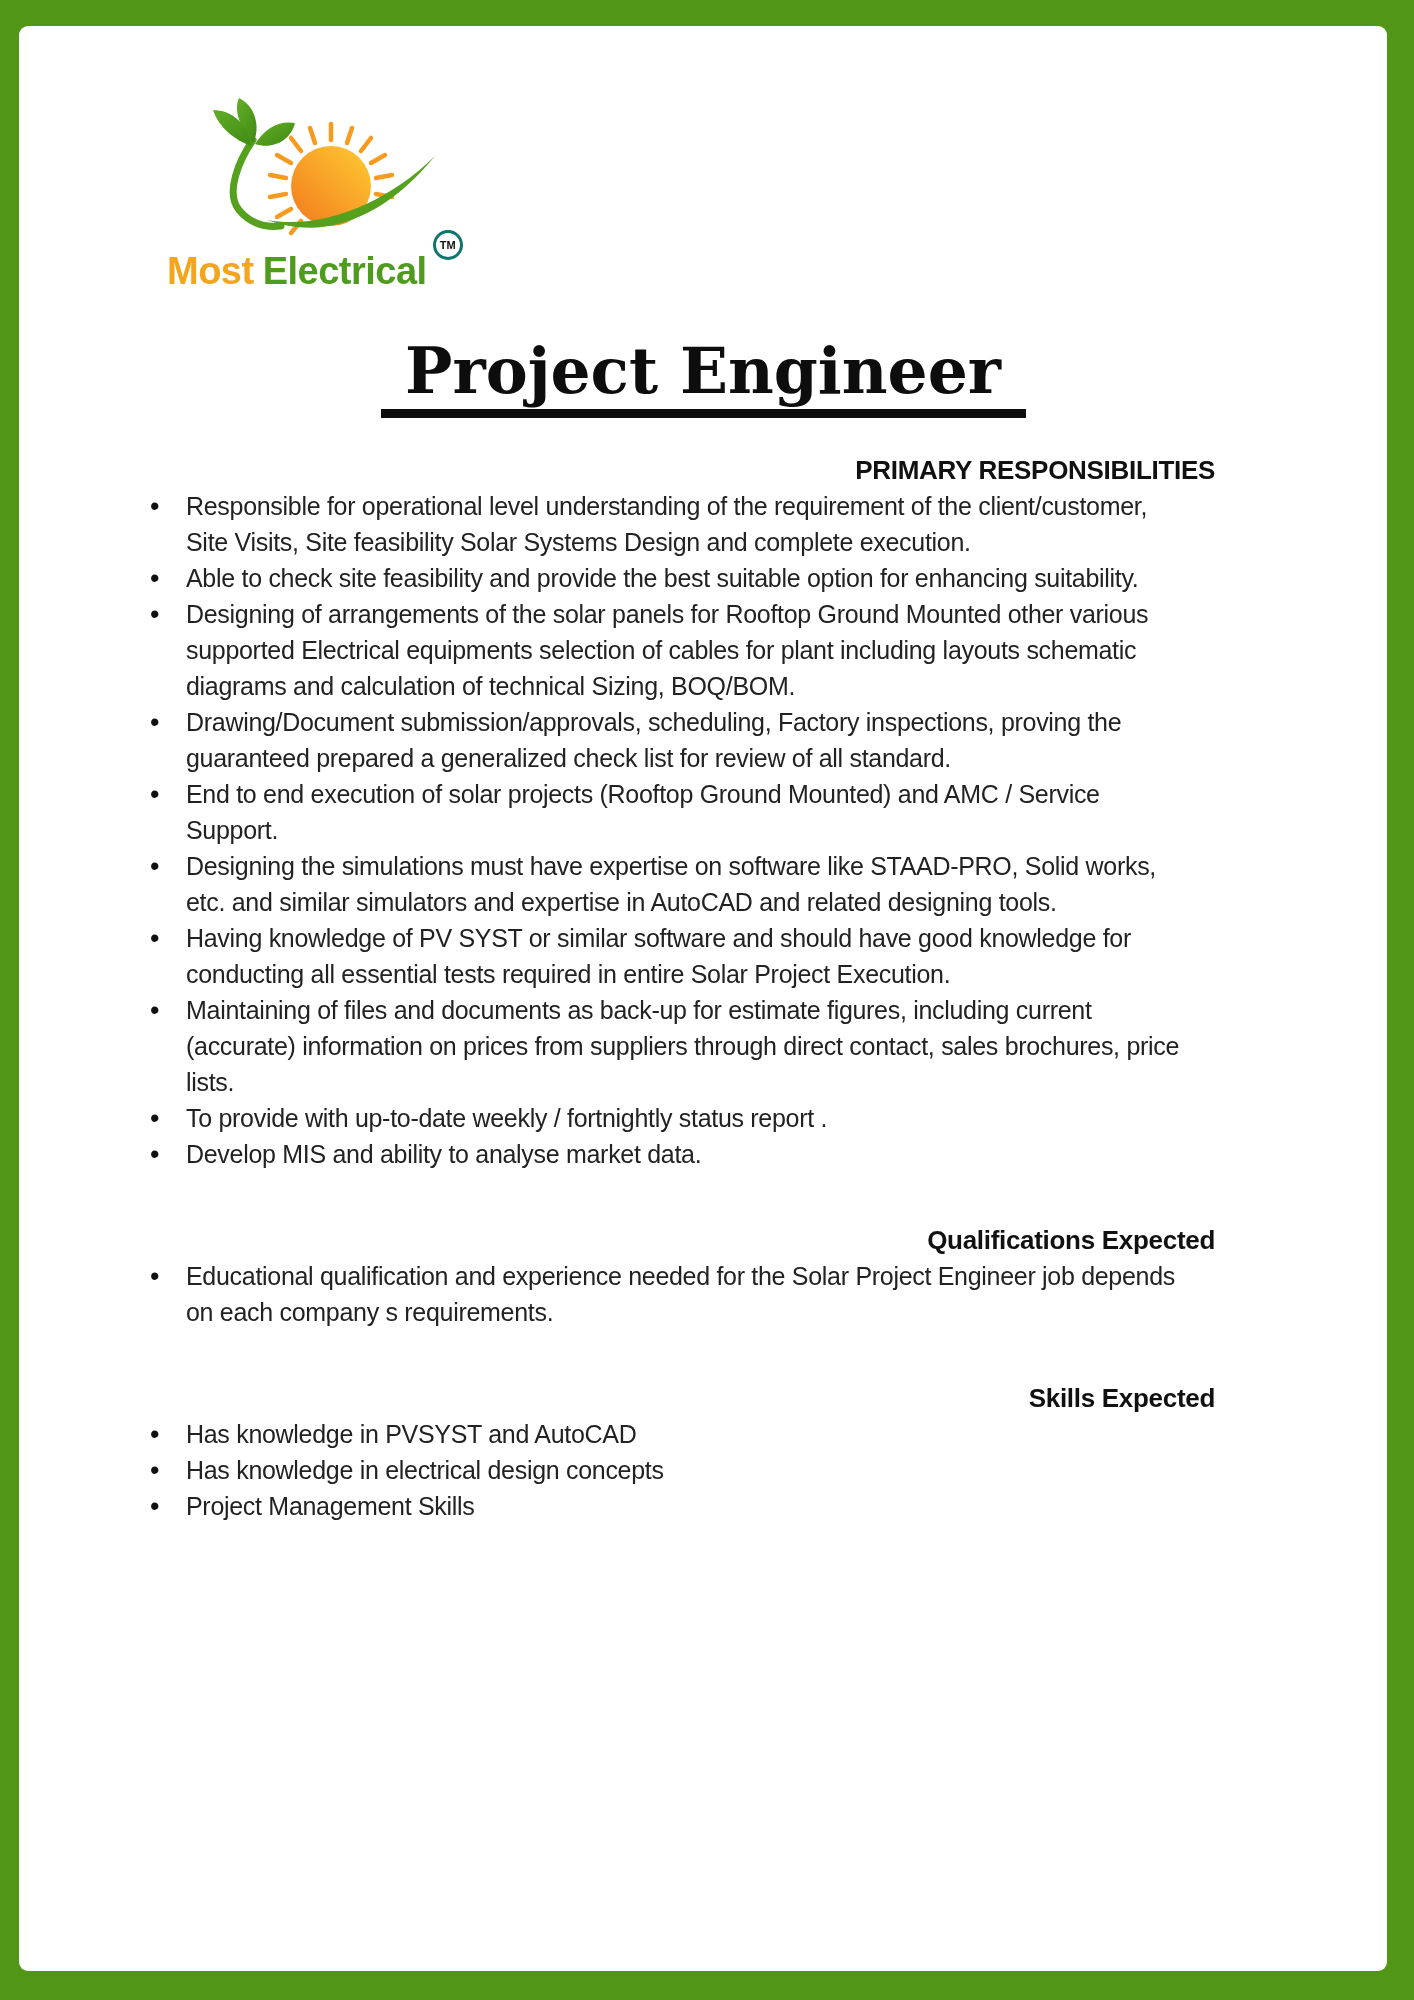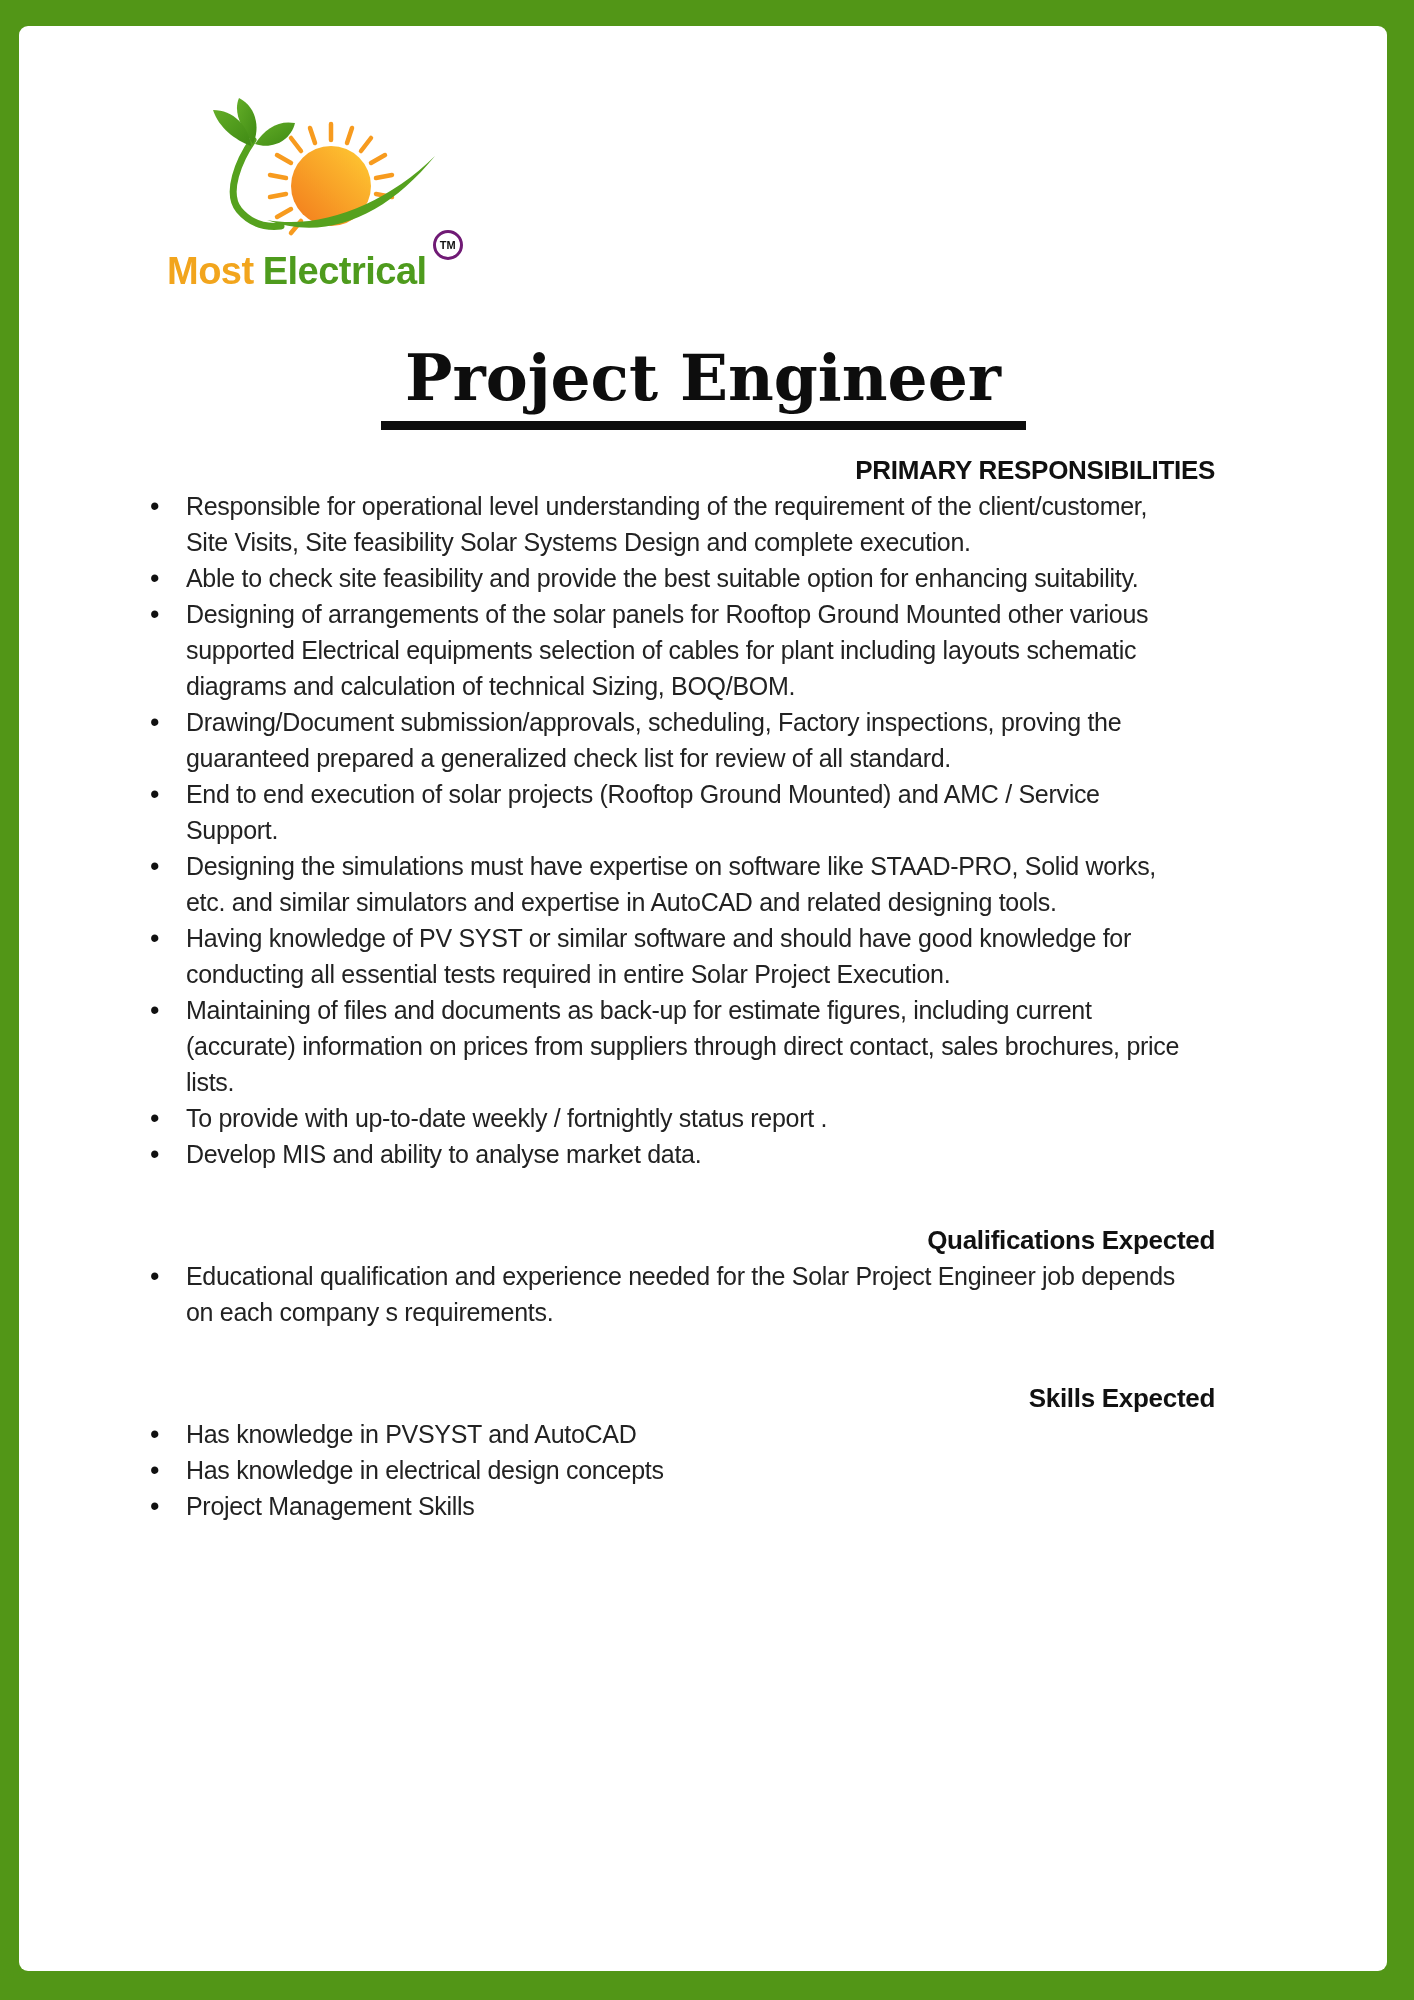--- a/index.html
+++ b/index.html
@@ -32,32 +32,32 @@
     letter-spacing: -0.5px;
     white-space: nowrap;
   }
   .brand-first  { color: #F2A51D; }
   .brand-second { color: #4E9B1D; margin-left: 9px; }
   .tm-badge {
     display: inline-block;
     vertical-align: top;
     position: relative; top: -20px; left: 6px;
     width: 30px; height: 30px;
-    border: 3px solid #701a75;
+    border: 3px solid #0f766e;
     border-radius: 50%;
     box-sizing: border-box;
     text-align: center;
     font-size: 11px; font-weight: 700; color: #111;
     line-height: 24px; letter-spacing: 0;
   }
   
   .title-wrap { text-align: center; margin-top: 0; }
   .page-title {
     display: block;
-    margin: 8px auto;
+    margin: 1px auto;
     padding-top: 310px; 
     font-family: "DejaVu Serif", "Liberation Serif", serif;
     font-weight: 700;
     font-size: 63px;
     line-height: 1.1;
     color: #0d0d0d;
     letter-spacing: 0px;
   }
   .title-underline {
     width: 645px; height: 9px;

